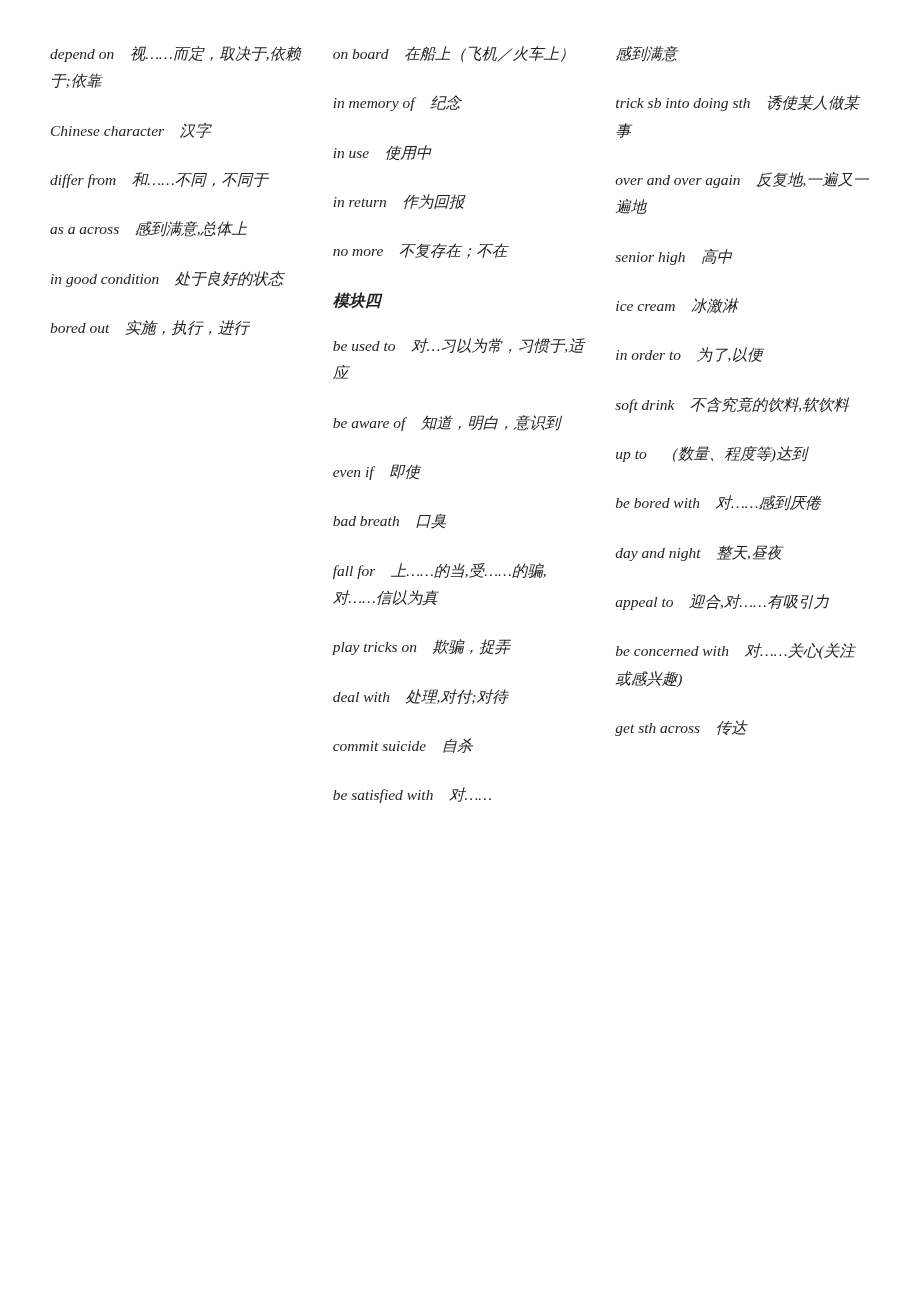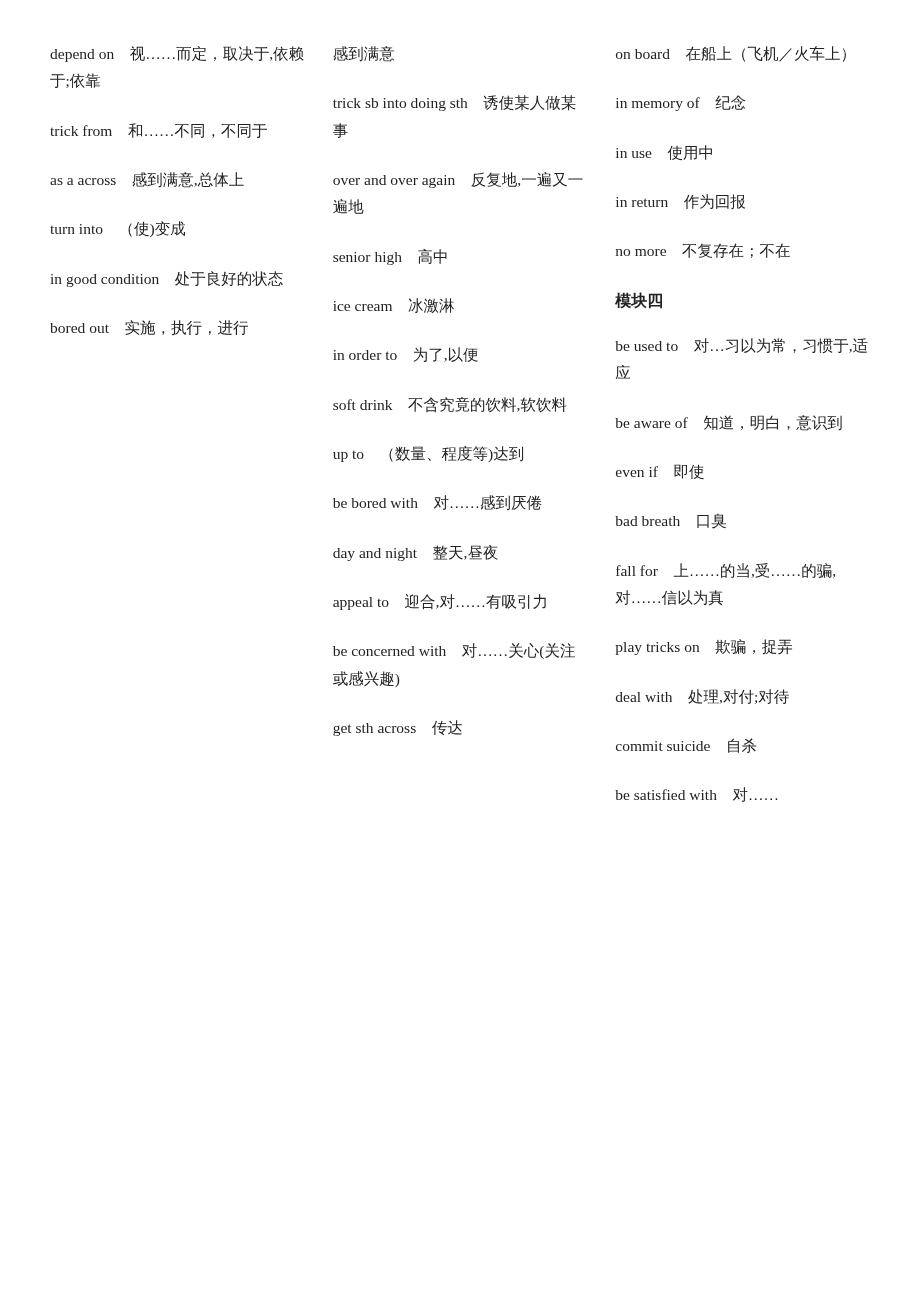--- a/index.html
+++ b/index.html
@@ -14,20 +14,21 @@
       color: #222;
       width: 920px;
       min-height: 1302px;
       padding: 40px 50px;
     }
     .columns {
       display: grid;
       grid-template-columns: 1fr 1fr 1fr;
       gap: 0 28px;
       width: 100%;
+      font-style: italic;
     }
     .col {
       display: flex;
       flex-direction: column;
     }
     .entry {
       margin-bottom: 22px;
       line-height: 1.7;
     }
     .entry .en {
@@ -43,51 +44,51 @@
       margin-bottom: 18px;
       font-family: "SimHei", "STHeiti", sans-serif;
     }
   </style>
 </head>
 <body>
 
 <div class="columns">
   <div class="col" id="col1">
       <div class="entry"><span class="en">depend on</span><span class="cn">　视……而定，取决于,依赖于;依靠</span></div>
-      <div class="entry"><span class="en">trick from</span><span class="cn">　和……不同，不同于</span></div>
+      <div class="entry"><span class="en">Chinese character</span><span class="cn">　汉字</span></div>
+      <div class="entry"><span class="en">differ from</span><span class="cn">　和……不同，不同于</span></div>
       <div class="entry"><span class="en">as a across</span><span class="cn">　感到满意,总体上</span></div>
-      <div class="entry"><span class="en">turn into</span><span class="cn">　（使)变成</span></div>
       <div class="entry"><span class="en">in good condition</span><span class="cn">　处于良好的状态</span></div>
       <div class="entry"><span class="en">bored out</span><span class="cn">　实施，执行，进行</span></div>
-    </div>
-  <div class="col" id="col3">
-      <div class="entry"><span class="cn">感到满意</span></div>
-      <div class="entry"><span class="en">trick sb into doing sth</span><span class="cn">　诱使某人做某事</span></div>
-      <div class="entry"><span class="en">over and over again</span><span class="cn">　反复地,一遍又一遍地</span></div>
-      <div class="entry"><span class="en">senior high</span><span class="cn">　高中</span></div>
-      <div class="entry"><span class="en">ice cream</span><span class="cn">　冰激淋</span></div>
-      <div class="entry"><span class="en">in order to</span><span class="cn">　为了,以便</span></div>
-      <div class="entry"><span class="en">soft drink</span><span class="cn">　不含究竟的饮料,软饮料</span></div>
-      <div class="entry"><span class="en">up to</span><span class="cn">　（数量、程度等)达到</span></div>
-      <div class="entry"><span class="en">be bored with</span><span class="cn">　对……感到厌倦</span></div>
-      <div class="entry"><span class="en">day and night</span><span class="cn">　整天,昼夜</span></div>
-      <div class="entry"><span class="en">appeal to</span><span class="cn">　迎合,对……有吸引力</span></div>
-      <div class="entry"><span class="en">be concerned with</span><span class="cn">　对……关心(关注或感兴趣)</span></div>
-      <div class="entry"><span class="en">get sth across</span><span class="cn">　传达</span></div>
     </div>
   <div class="col" id="col2">
       <div class="entry"><span class="en">on board</span><span class="cn">　在船上（飞机／火车上）</span></div>
       <div class="entry"><span class="en">in memory of</span><span class="cn">　纪念</span></div>
       <div class="entry"><span class="en">in use</span><span class="cn">　使用中</span></div>
       <div class="entry"><span class="en">in return</span><span class="cn">　作为回报</span></div>
       <div class="entry"><span class="en">no more</span><span class="cn">　不复存在；不在</span></div>
       <div class="section-title entry">模块四</div>
       <div class="entry"><span class="en">be used to</span><span class="cn">　对…习以为常，习惯于,适应</span></div>
       <div class="entry"><span class="en">be aware of</span><span class="cn">　知道，明白，意识到</span></div>
       <div class="entry"><span class="en">even if</span><span class="cn">　即使</span></div>
       <div class="entry"><span class="en">bad breath</span><span class="cn">　口臭</span></div>
       <div class="entry"><span class="en">fall for</span><span class="cn">　上……的当,受……的骗,对……信以为真</span></div>
       <div class="entry"><span class="en">play tricks on</span><span class="cn">　欺骗，捉弄</span></div>
       <div class="entry"><span class="en">deal with</span><span class="cn">　处理,对付;对待</span></div>
       <div class="entry"><span class="en">commit suicide</span><span class="cn">　自杀</span></div>
       <div class="entry"><span class="en">be satisfied with</span><span class="cn">　对……</span></div>
     </div>
+  <div class="col" id="col3">
+      <div class="entry"><span class="cn">感到满意</span></div>
+      <div class="entry"><span class="en">trick sb into doing sth</span><span class="cn">　诱使某人做某事</span></div>
+      <div class="entry"><span class="en">over and over again</span><span class="cn">　反复地,一遍又一遍地</span></div>
+      <div class="entry"><span class="en">senior high</span><span class="cn">　高中</span></div>
+      <div class="entry"><span class="en">ice cream</span><span class="cn">　冰激淋</span></div>
+      <div class="entry"><span class="en">in order to</span><span class="cn">　为了,以便</span></div>
+      <div class="entry"><span class="en">soft drink</span><span class="cn">　不含究竟的饮料,软饮料</span></div>
+      <div class="entry"><span class="en">up to</span><span class="cn">　（数量、程度等)达到</span></div>
+      <div class="entry"><span class="en">be bored with</span><span class="cn">　对……感到厌倦</span></div>
+      <div class="entry"><span class="en">day and night</span><span class="cn">　整天,昼夜</span></div>
+      <div class="entry"><span class="en">appeal to</span><span class="cn">　迎合,对……有吸引力</span></div>
+      <div class="entry"><span class="en">be concerned with</span><span class="cn">　对……关心(关注或感兴趣)</span></div>
+      <div class="entry"><span class="en">get sth across</span><span class="cn">　传达</span></div>
+    </div>
 </div>
 
 </body></html>

